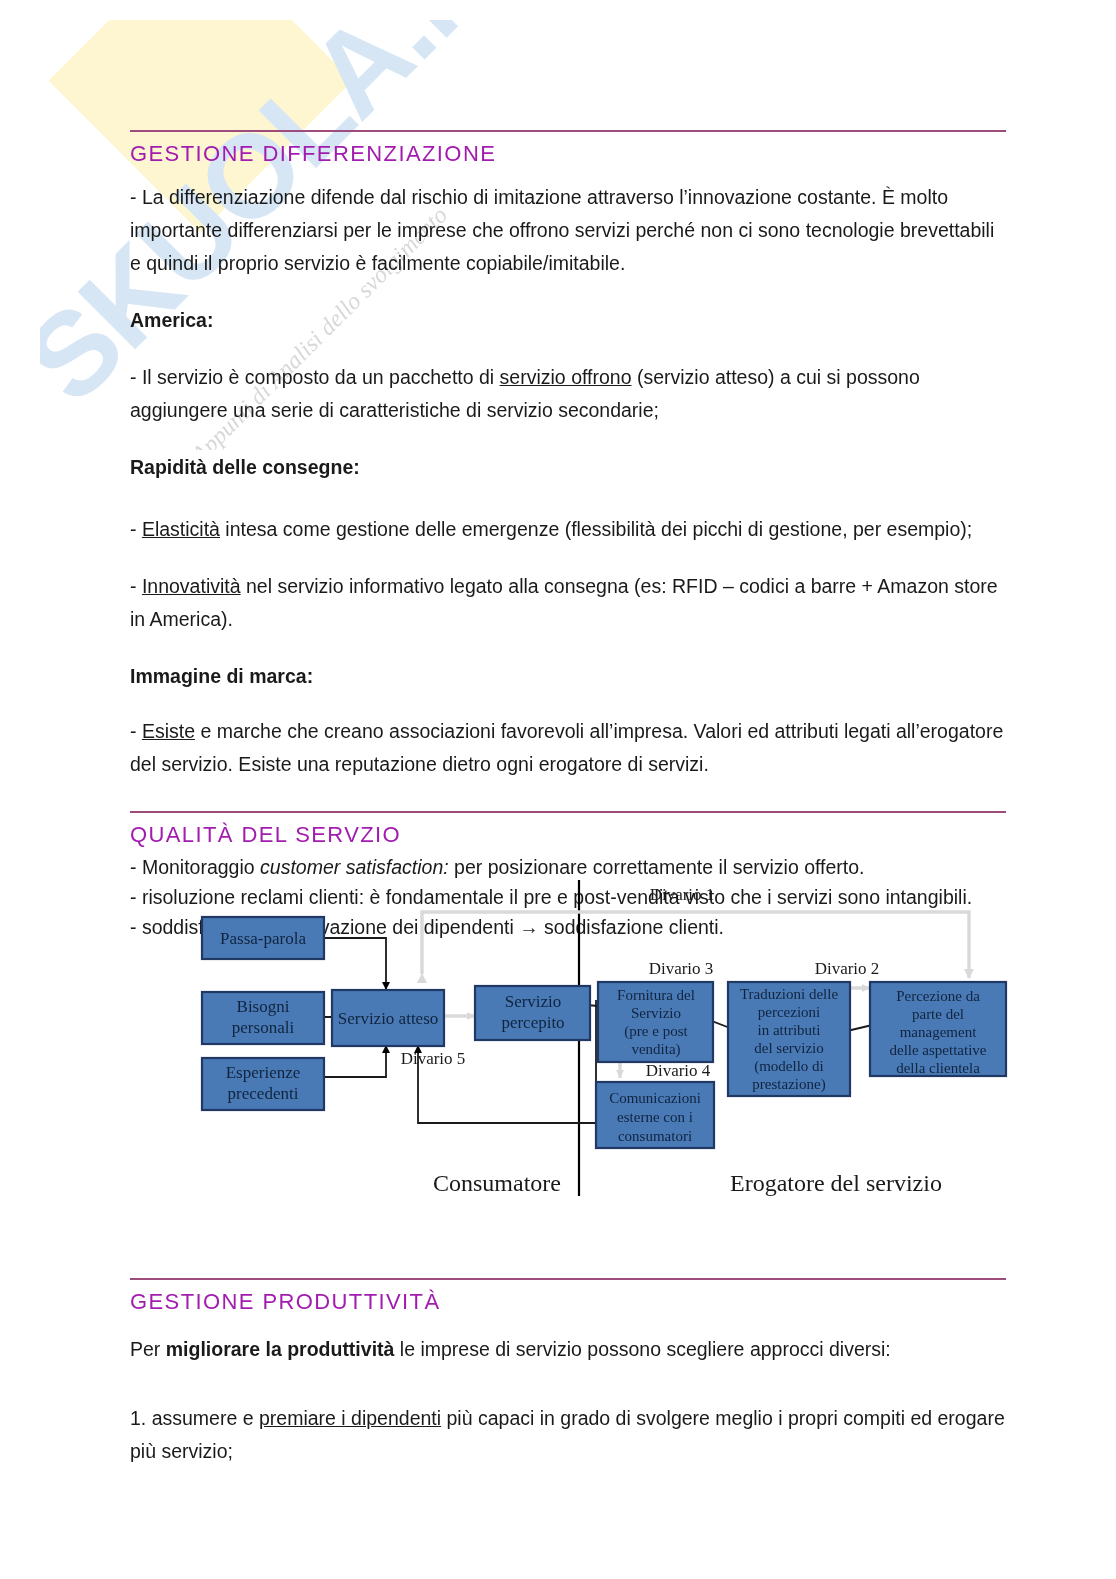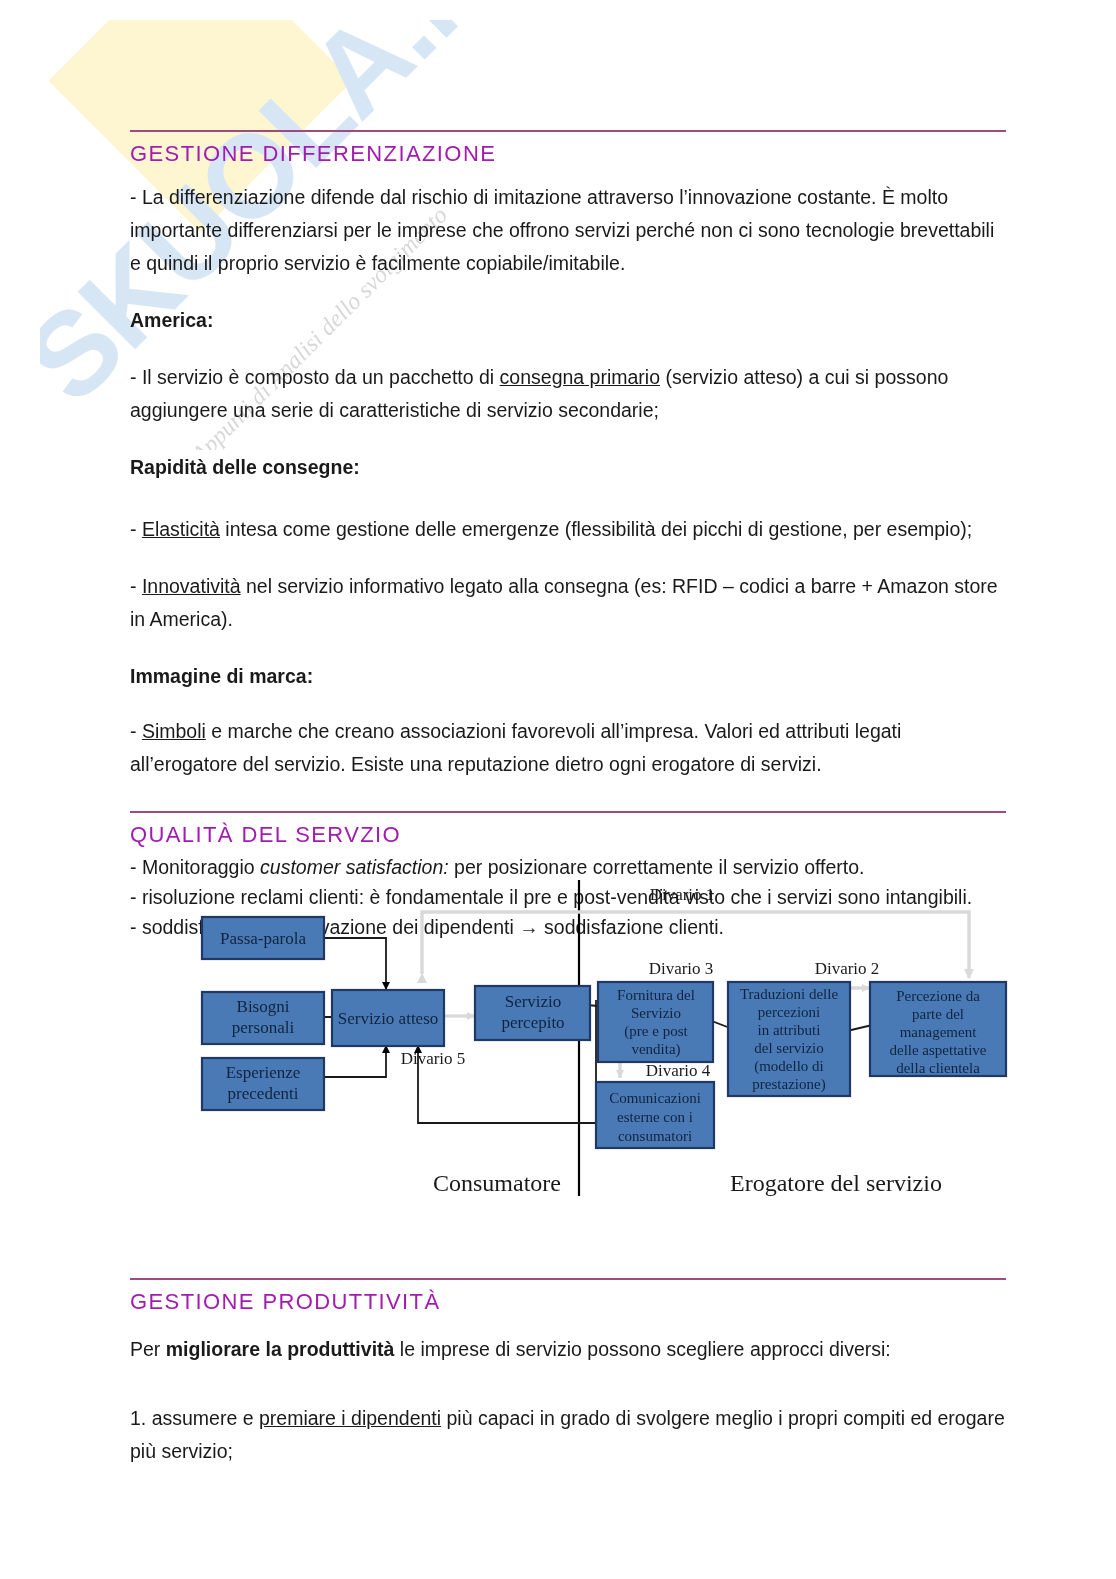--- a/index.html
+++ b/index.html
@@ -97,38 +97,38 @@
     <div class="rule"></div>
     <div class="sec-head">GESTIONE DIFFERENZIAZIONE</div>
 
     <p class="para" style="margin-top:14px">
       <span>- La differenziazione difende dal rischio di imitazione attraverso l’innovazione costante. È molto importante differenziarsi per le imprese che offrono servizi perché non ci sono tecnologie brevettabili e quindi il proprio servizio è facilmente copiabile/imitabile.</span>
     </p>
 
     <p class="para b" style="margin-top:24px">America:</p>
 
     <p class="para" style="margin-top:24px">
-      <span>- Il servizio è composto da un pacchetto di </span><span class="u">consegna primario</span><span> (servizio atteso) a cui si possono aggiungere una serie di caratteristiche di servizio secondarie;</span>
+      <span>- Il servizio è composto da un pacchetto di </span><span class="u">servizio offrono</span><span> (servizio atteso) a cui si possono aggiungere una serie di caratteristiche di servizio secondarie;</span>
     </p>
 
     <p class="para b" style="margin-top:24px">Rapidità delle consegne:</p>
 
 
     <p class="para" style="margin-top:29px">
       <span>- </span><span class="u">Elasticità</span><span> intesa come gestione delle emergenze (flessibilità dei picchi di gestione, per esempio);</span>
     </p>
 
     <p class="para" style="margin-top:24px">
       <span>- </span><span class="u">Innovatività</span><span> nel servizio informativo legato alla consegna (es: RFID – codici a barre + Amazon store in America).</span>
     </p>
 
     <p class="para b" style="margin-top:24px">Immagine di marca:</p>
 
     <p class="para" style="margin-top:22px">
-      <span>- </span><span class="u">Simboli</span><span> e marche che creano associazioni favorevoli all’impresa. Valori ed attributi legati all’erogatore del servizio. Esiste una reputazione dietro ogni erogatore di servizi.</span>
+      <span>- </span><span class="u">Esiste</span><span> e marche che creano associazioni favorevoli all’impresa. Valori ed attributi legati all’erogatore del servizio. Esiste una reputazione dietro ogni erogatore di servizi.</span>
     </p>
 
     <div style="height:30px"></div>
     <div class="rule"></div>
     <div class="sec-head">QUALITÀ DEL SERVZIO</div>
 
     <p class="para tight" style="margin-top:4px">
       <span>- Monitoraggio </span><span class="i">customer satisfaction:</span><span> per posizionare correttamente il servizio offerto.</span>
     </p>
     <p class="para tight" style="margin-top:0">- risoluzione reclami clienti: è fondamentale il pre e post-vendita visto che i servizi sono intangibili.</p>

